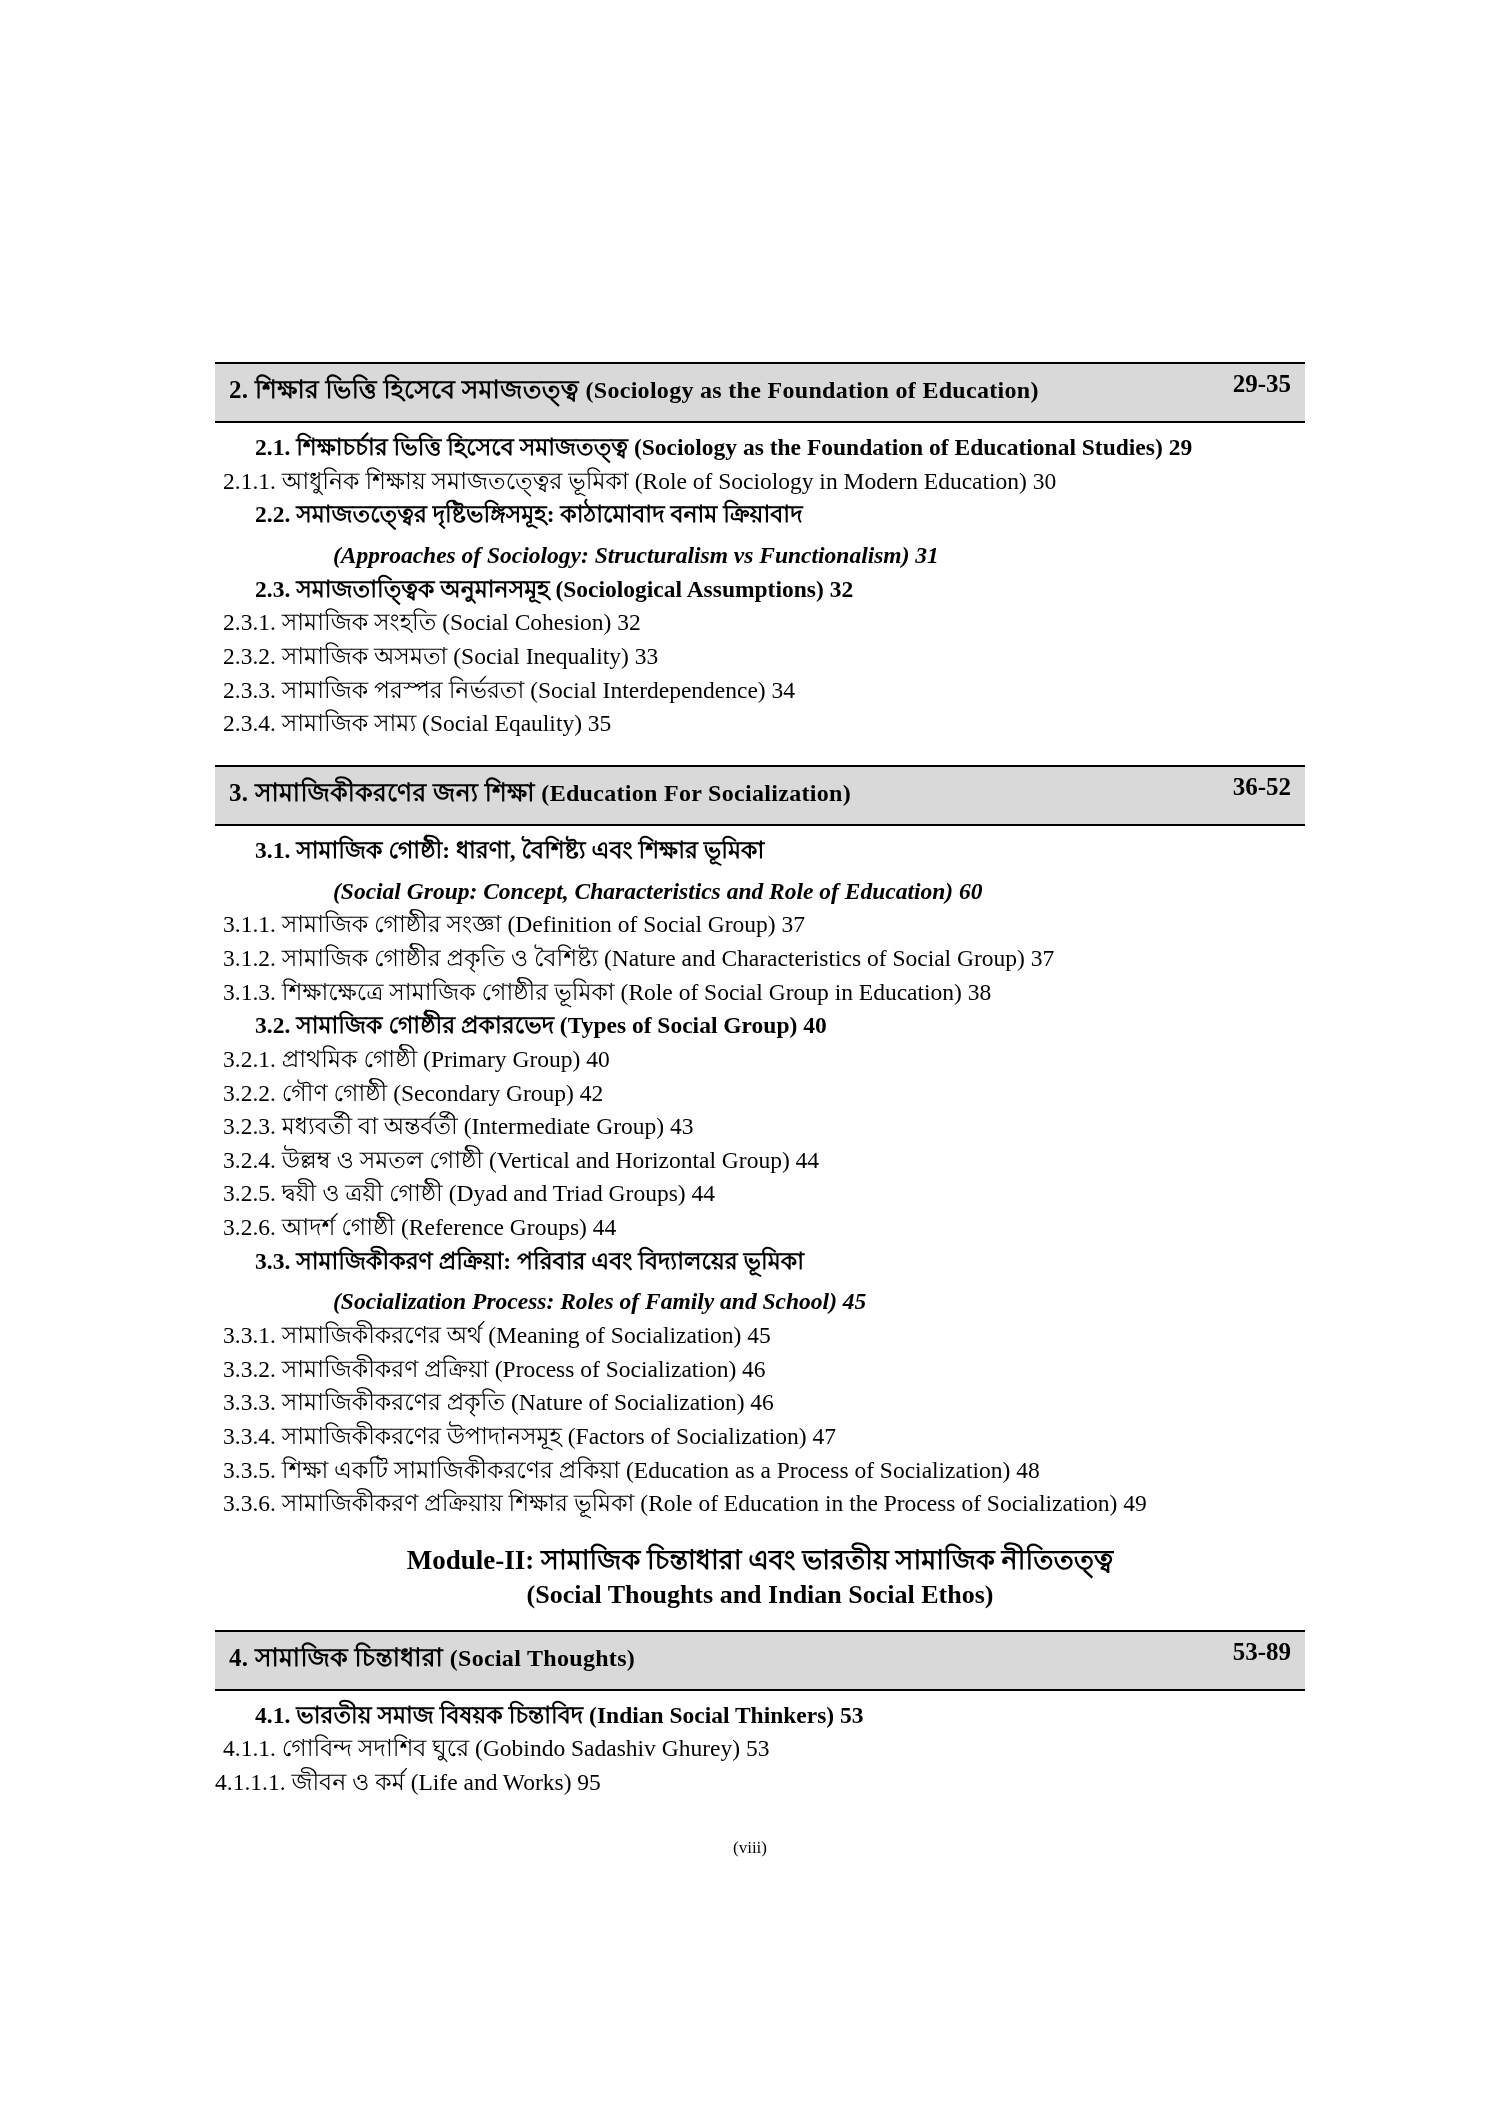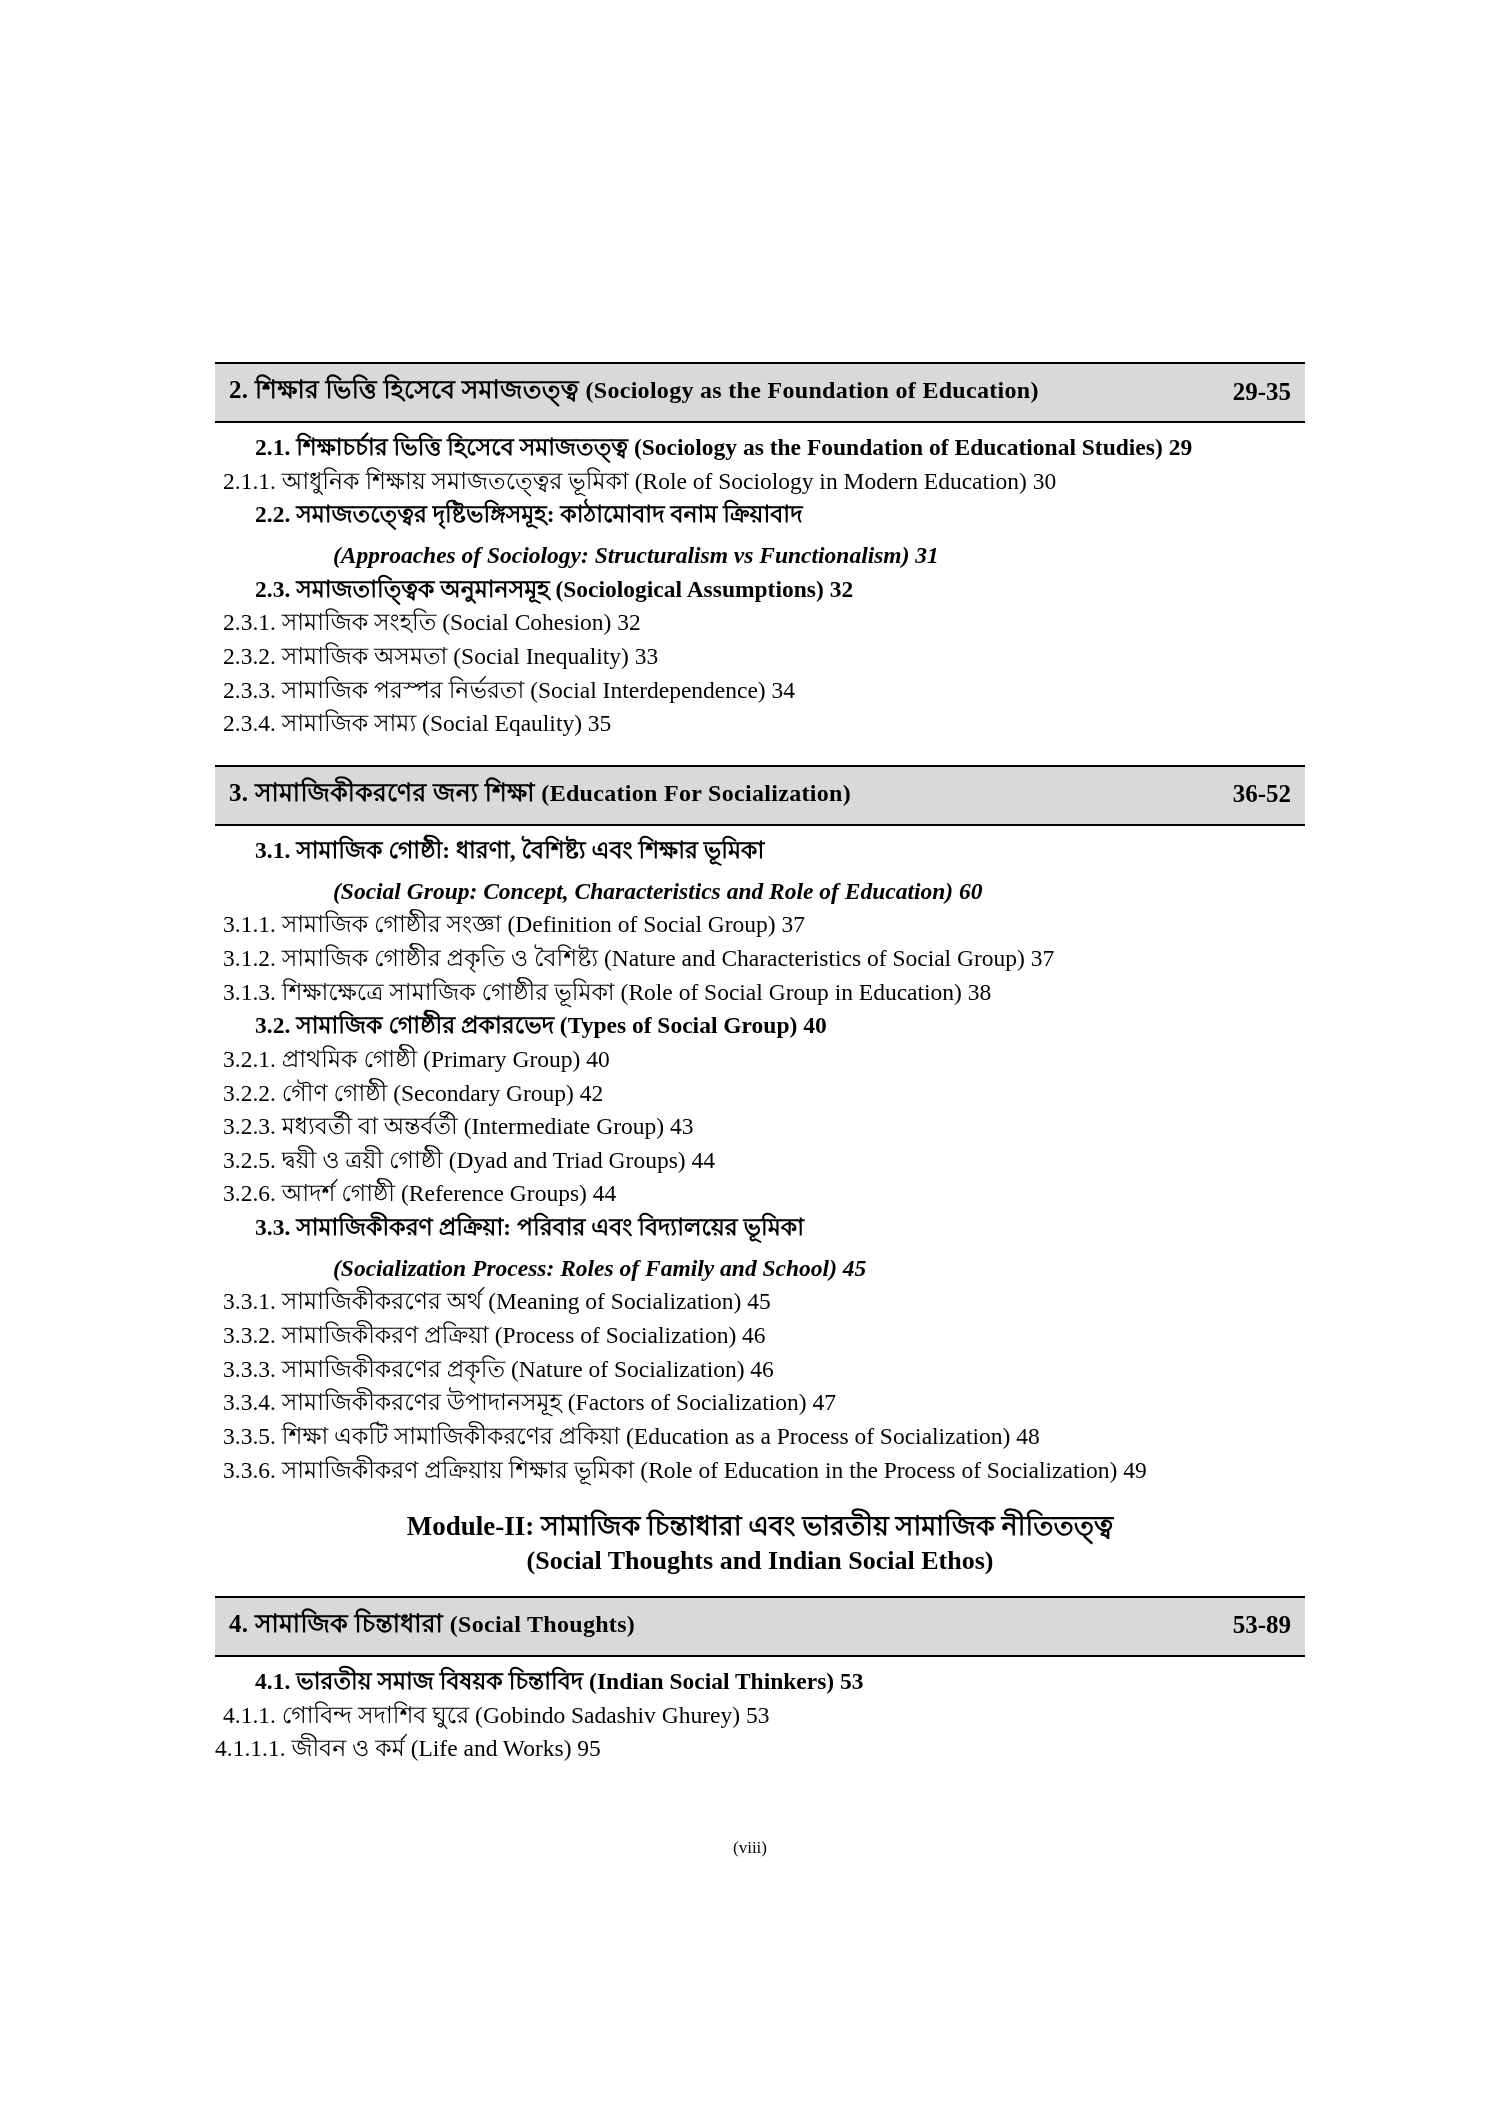--- a/index.html
+++ b/index.html
@@ -26,21 +26,21 @@
     top: 362px;
     width: 1090px;
   }
 
   
   .chapter-bar {
     background: #d9d9d9;
     border-top: 2px solid #000;
     border-bottom: 2px solid #000;
     display: flex;
-    align-items: center;
+    align-items: flex-start;
     justify-content: space-between;
     padding: 6px 14px 8px 14px;
     margin: 0 0 10px 0;
     box-sizing: border-box;
   }
   .chapter-bar .ch-title {
     font-weight: bold;
     font-size: 25px;
     letter-spacing: 0.3px;
     white-space: nowrap;
@@ -138,20 +138,21 @@
     </div>
 
     <div class="entry level2 wrap"><span>3.1. সামাজিক গোষ্ঠী: ধারণা, বৈশিষ্ট্য এবং শিক্ষার ভূমিকা</span><span class="cont">(Social Group: Concept, Characteristics and Role of Education) 60</span></div>
     <div class="entry level3"><span>3.1.1. সামাজিক গোষ্ঠীর সংজ্ঞা (Definition of Social Group) 37</span></div>
     <div class="entry level3"><span>3.1.2. সামাজিক গোষ্ঠীর প্রকৃতি ও বৈশিষ্ট্য (Nature and Characteristics of Social Group) 37</span></div>
     <div class="entry level3"><span>3.1.3. শিক্ষাক্ষেত্রে সামাজিক গোষ্ঠীর ভূমিকা (Role of Social Group in Education) 38</span></div>
     <div class="entry level2"><span>3.2. সামাজিক গোষ্ঠীর প্রকারভেদ (Types of Social Group) 40</span></div>
     <div class="entry level3"><span>3.2.1. প্রাথমিক গোষ্ঠী (Primary Group) 40</span></div>
     <div class="entry level3"><span>3.2.2. গৌণ গোষ্ঠী (Secondary Group) 42</span></div>
     <div class="entry level3"><span>3.2.3. মধ্যবর্তী বা অন্তর্বর্তী (Intermediate Group) 43</span></div>
+    <div class="entry level3"><span>3.2.4. উল্লম্ব ও সমতল গোষ্ঠী (Vertical and Horizontal Group) 44</span></div>
     <div class="entry level3"><span>3.2.5. দ্বয়ী ও ত্রয়ী গোষ্ঠী (Dyad and Triad Groups) 44</span></div>
     <div class="entry level3"><span>3.2.6. আদর্শ গোষ্ঠী (Reference Groups) 44</span></div>
     <div class="entry level2 wrap"><span>3.3. সামাজিকীকরণ প্রক্রিয়া: পরিবার এবং বিদ্যালয়ের ভূমিকা</span><span class="cont">(Socialization Process: Roles of Family and School) 45</span></div>
     <div class="entry level3"><span>3.3.1. সামাজিকীকরণের অর্থ (Meaning of Socialization) 45</span></div>
     <div class="entry level3"><span>3.3.2. সামাজিকীকরণ প্রক্রিয়া (Process of Socialization) 46</span></div>
     <div class="entry level3"><span>3.3.3. সামাজিকীকরণের প্রকৃতি (Nature of Socialization) 46</span></div>
     <div class="entry level3"><span>3.3.4. সামাজিকীকরণের উপাদানসমূহ (Factors of Socialization) 47</span></div>
     <div class="entry level3"><span>3.3.5. শিক্ষা একটি সামাজিকীকরণের প্রকিয়া (Education as a Process of Socialization) 48</span></div>
     <div class="entry level3"><span>3.3.6. সামাজিকীকরণ প্রক্রিয়ায় শিক্ষার ভূমিকা (Role of Education in the Process of Socialization) 49</span></div>
 

